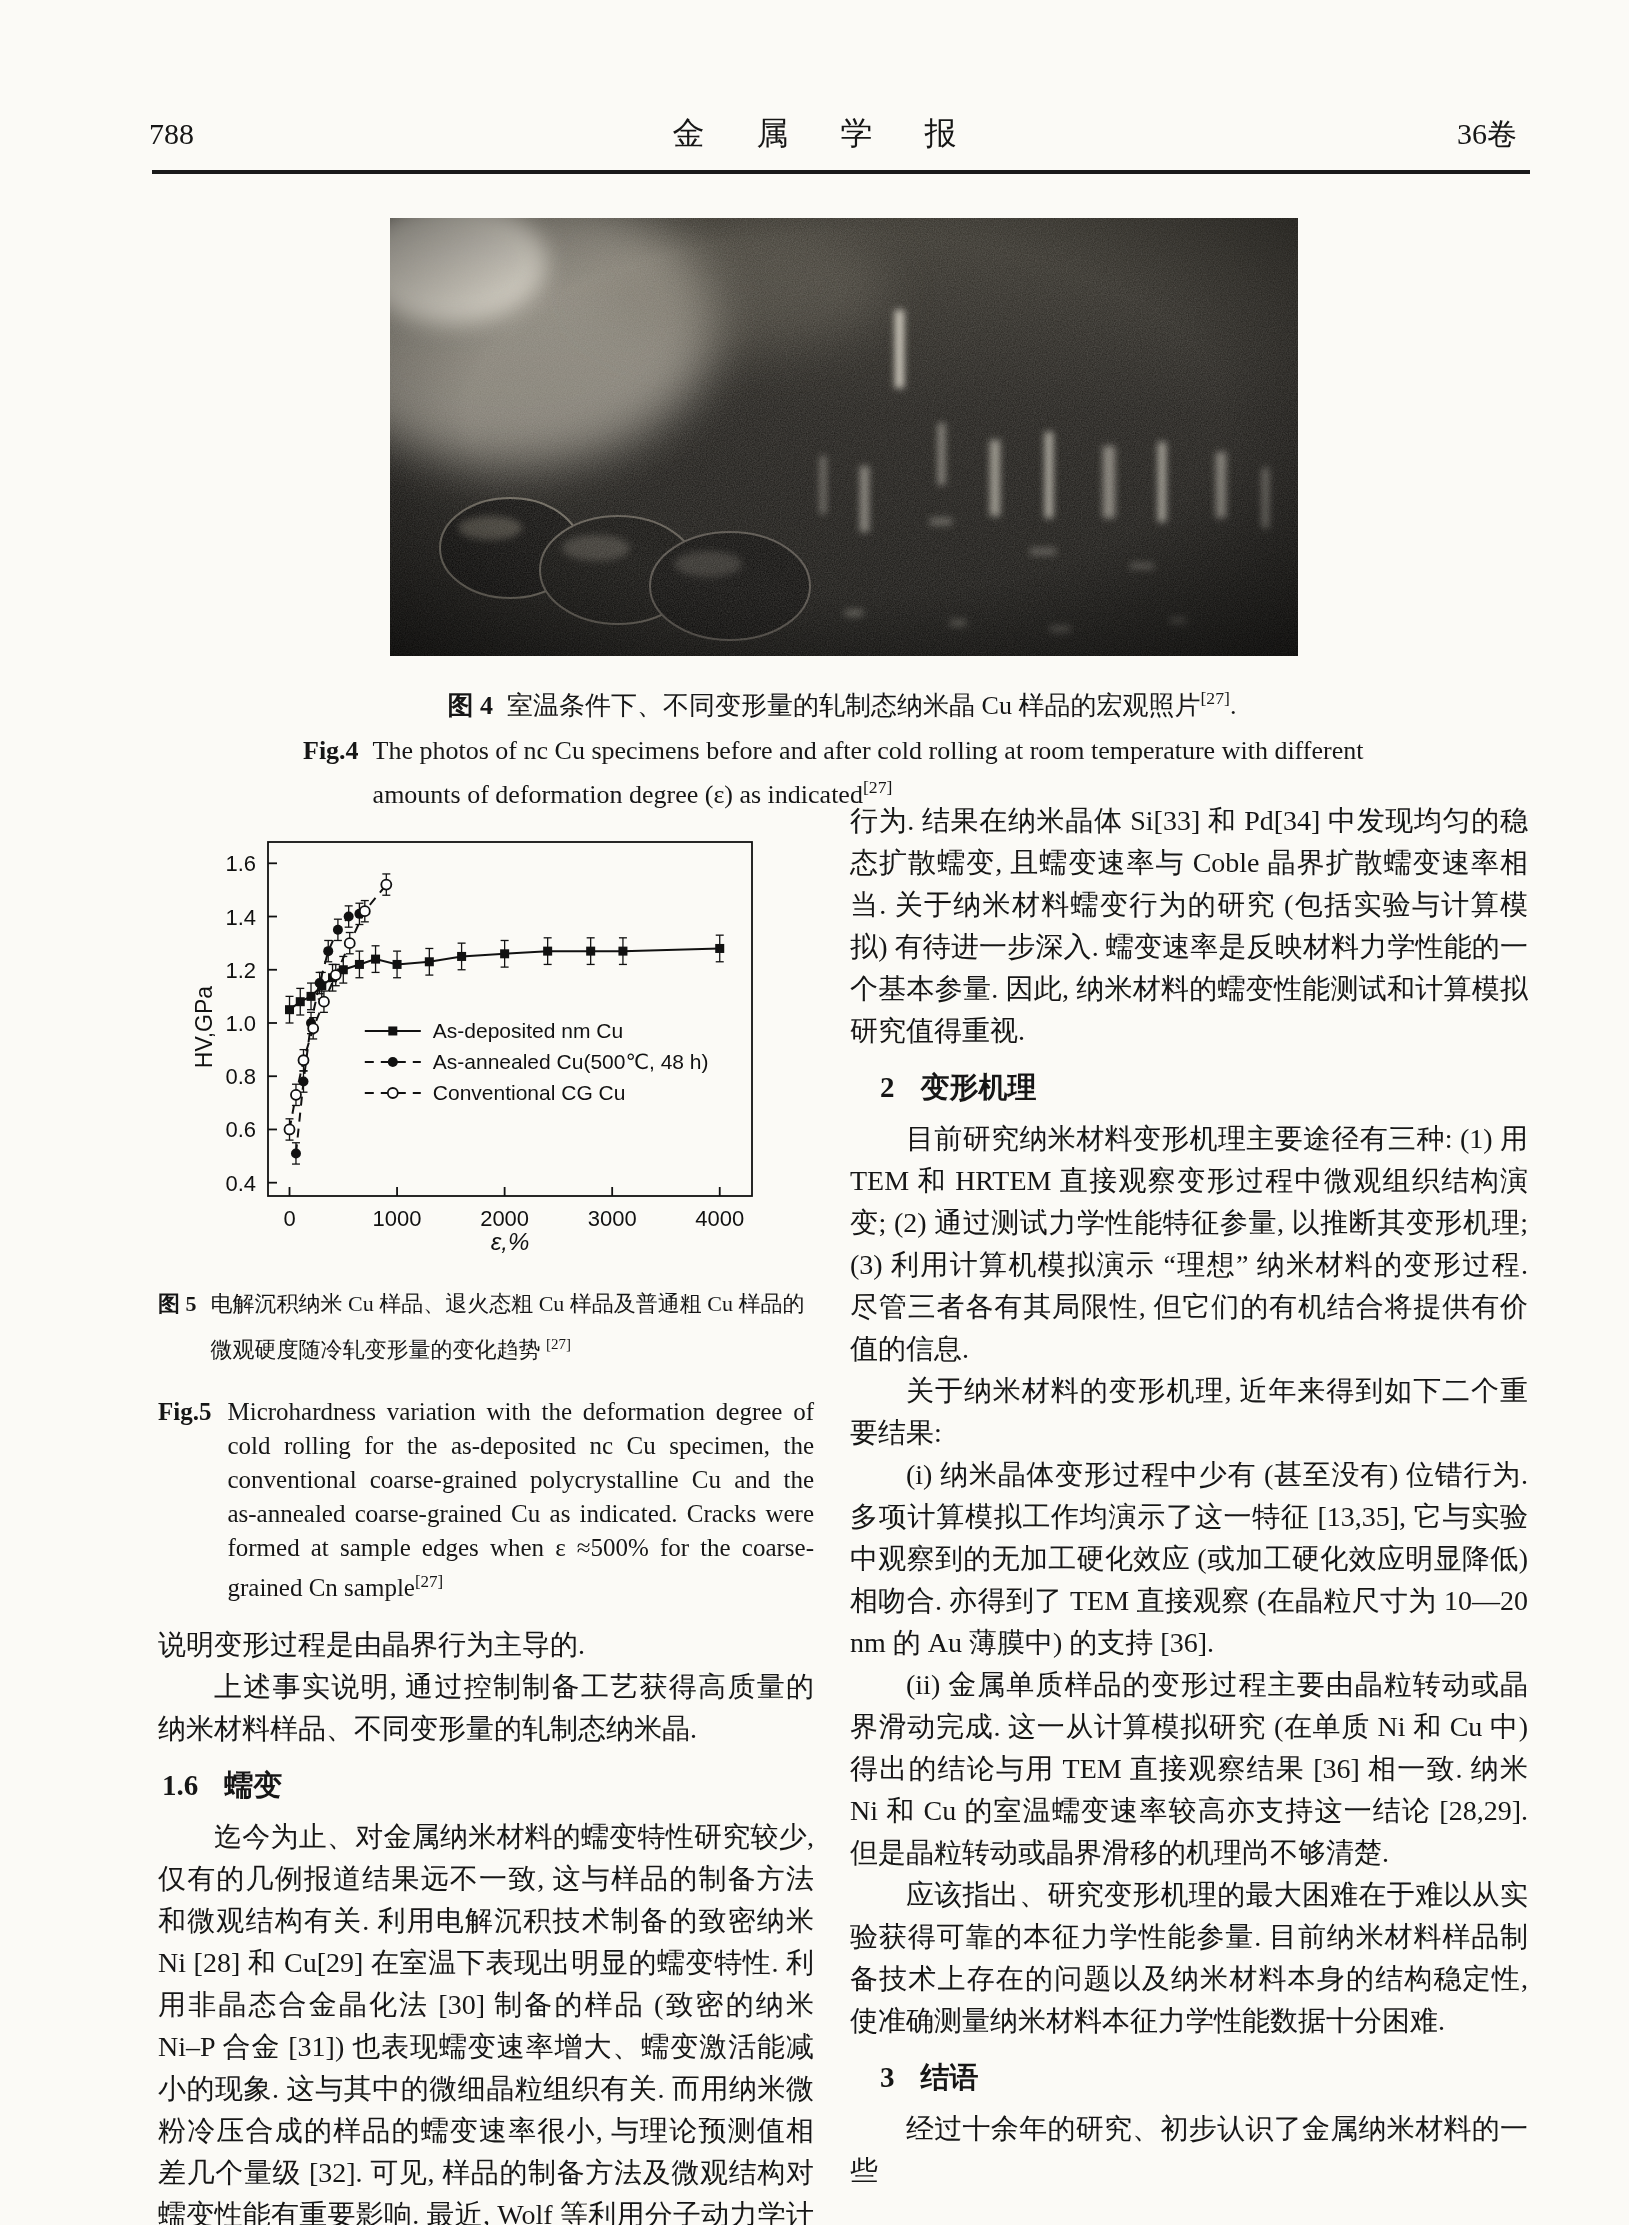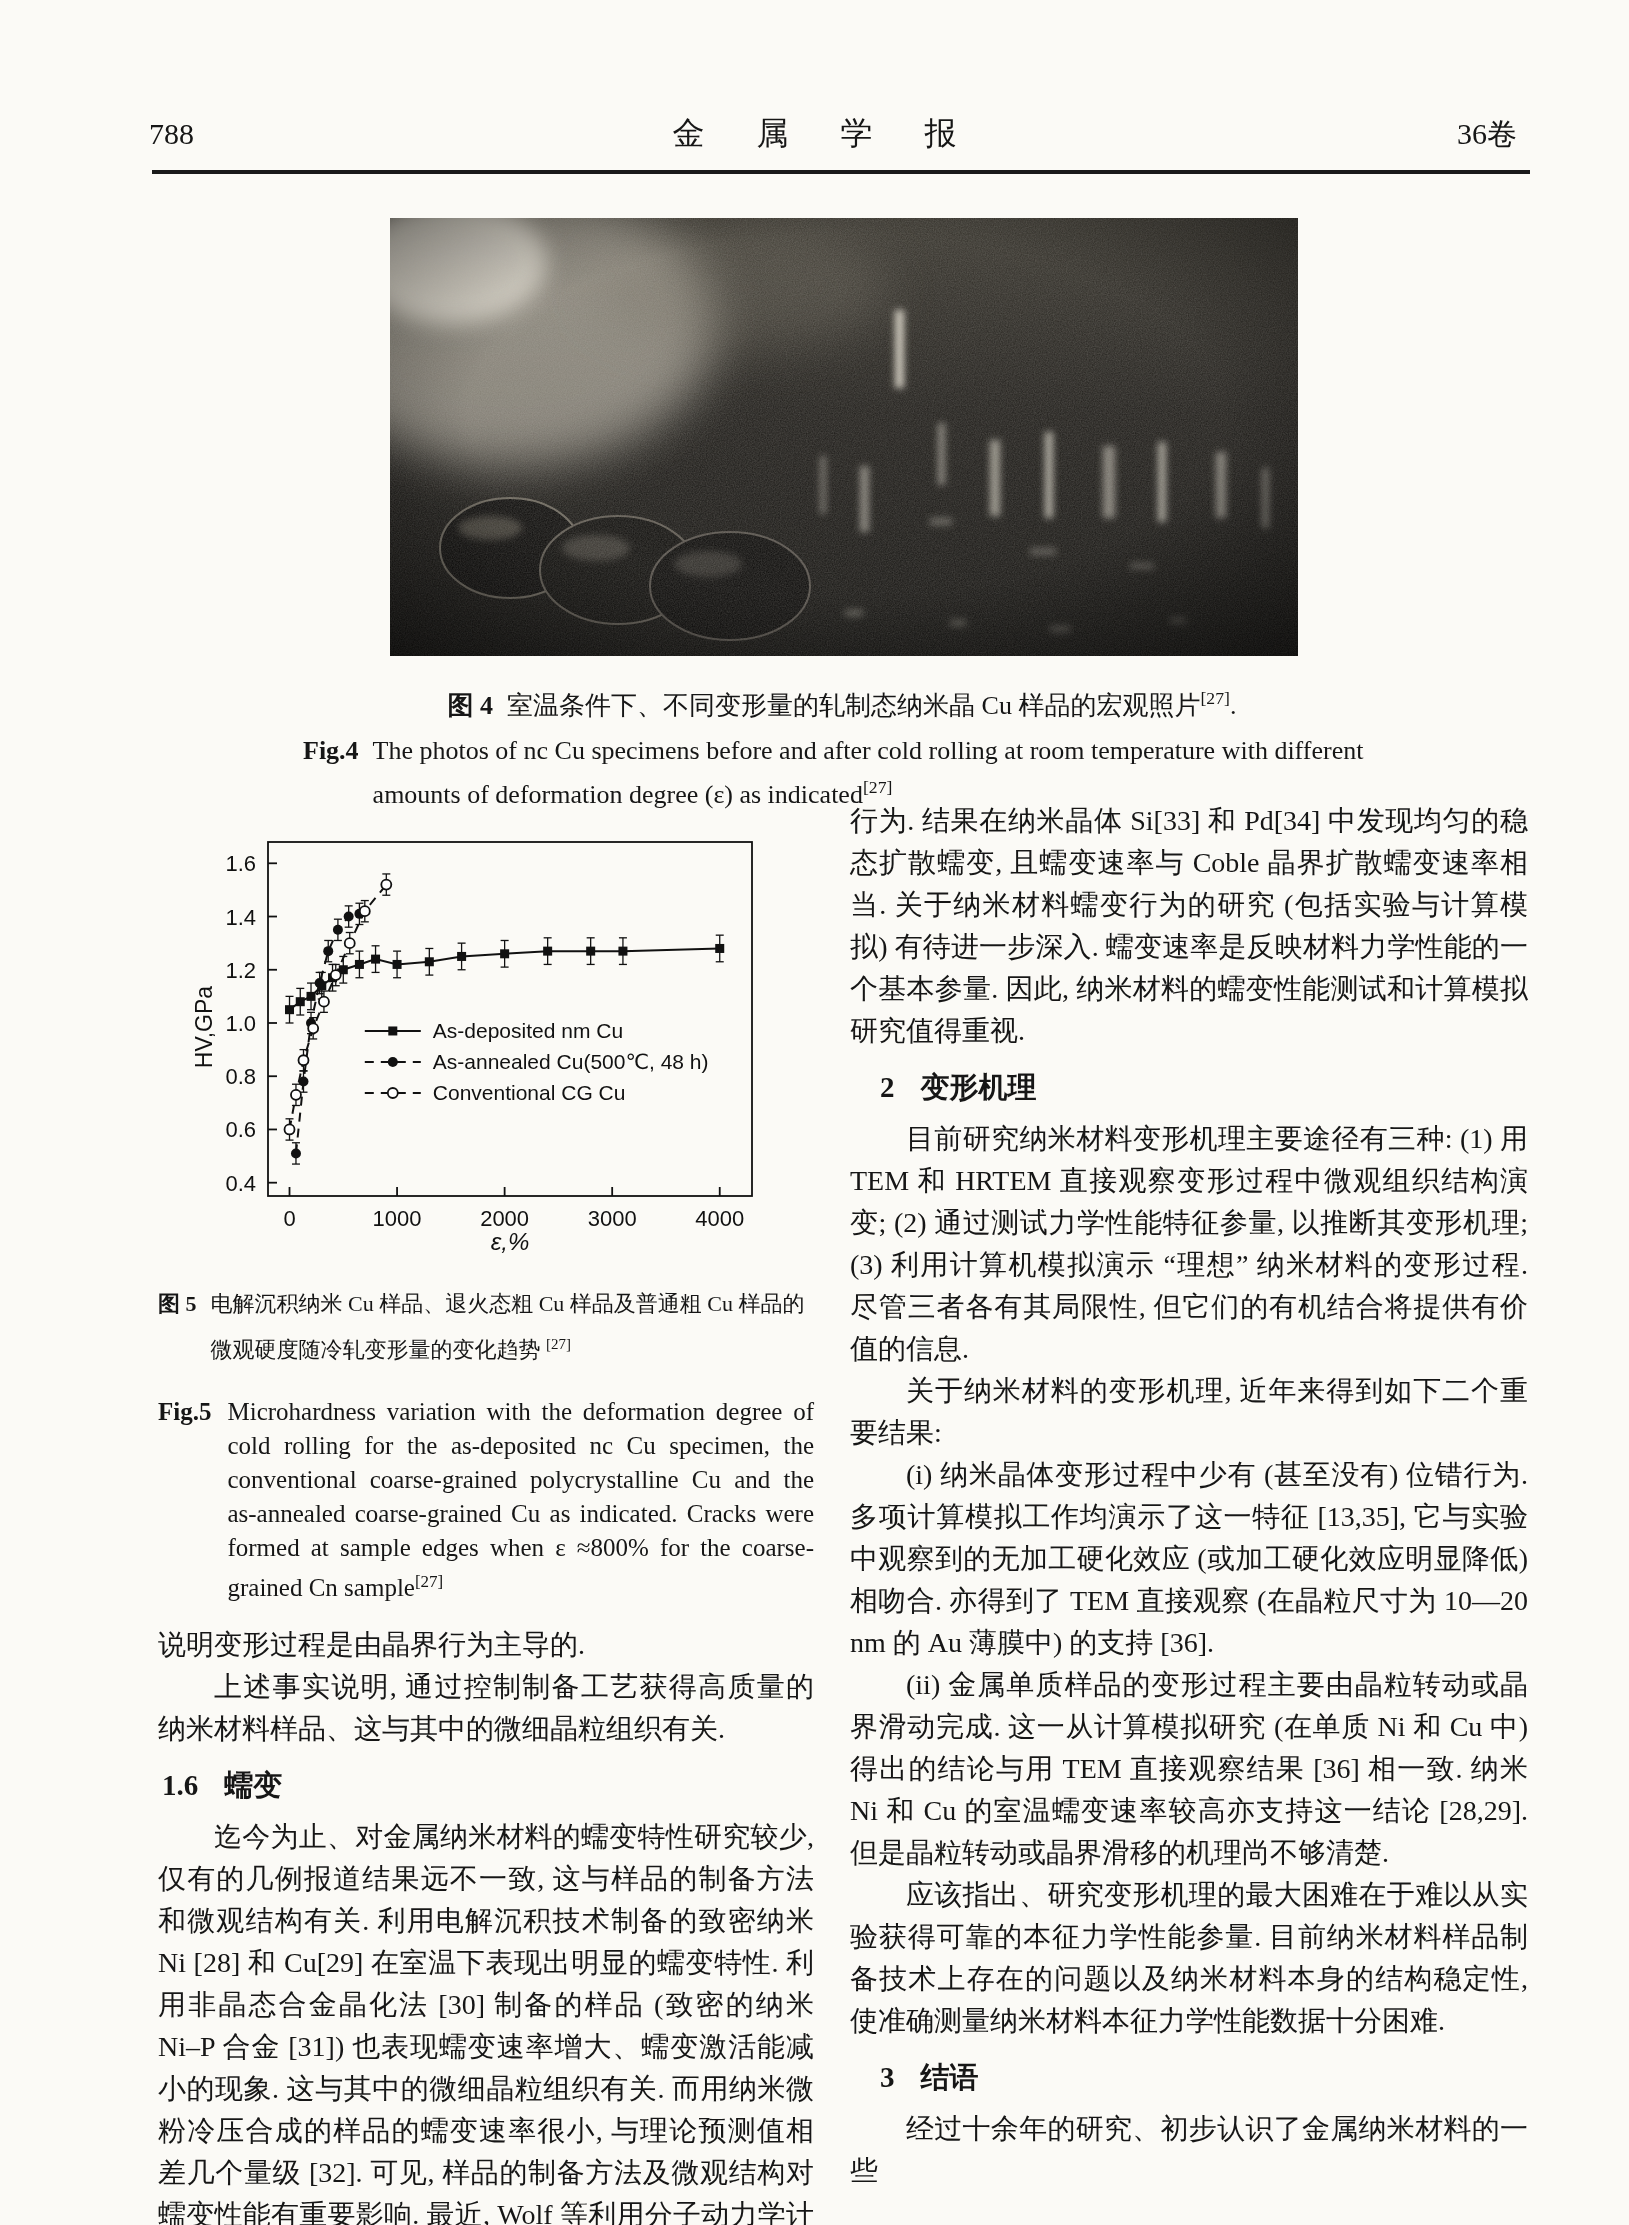--- a/index.html
+++ b/index.html
@@ -303,25 +303,25 @@
       </svg>
   </div>
 
   <div class="fig5-zh cap-flex">
     <span class="cap-label">图 5</span>
     <span><span>电解沉积纳米 Cu 样品、退火态粗 Cu 样品及普通粗 Cu 样品的微观硬度随冷轧变形量的变化趋势</span> <sup>[27]</sup></span>
   </div>
 
   <div class="fig5-en cap-flex">
     <span class="cap-label">Fig.5</span>
-    <span><span>Microhardness variation with the deformation degree of cold rolling for the as-deposited nc Cu specimen, the conventional coarse-grained polycrystalline Cu and the as-annealed coarse-grained Cu as indicated. Cracks were formed at sample edges when ε ≈800% for the coarse-grained Cn sample</span><sup>[27]</sup></span>
+    <span><span>Microhardness variation with the deformation degree of cold rolling for the as-deposited nc Cu specimen, the conventional coarse-grained polycrystalline Cu and the as-annealed coarse-grained Cu as indicated. Cracks were formed at sample edges when ε ≈500% for the coarse-grained Cn sample</span><sup>[27]</sup></span>
   </div>
 
   <p class="body-p" style="margin-top:18px">说明变形过程是由晶界行为主导的.</p>
-  <p class="body-p indent">上述事实说明, 通过控制制备工艺获得高质量的纳米材料样品、这与其中的微细晶粒组织有关.</p>
+  <p class="body-p indent">上述事实说明, 通过控制制备工艺获得高质量的纳米材料样品、不同变形量的轧制态纳米晶.</p>
 
   <h3 class="sec-h">
     <span class="h-num">1.6</span><span class="h-title">蠕变</span>
   </h3>
 
   <p class="body-p indent">迄今为止、对金属纳米材料的蠕变特性研究较少, 仅有的几例报道结果远不一致, 这与样品的制备方法和微观结构有关. 利用电解沉积技术制备的致密纳米 Ni [28] 和 Cu[29] 在室温下表现出明显的蠕变特性. 利用非晶态合金晶化法 [30] 制备的样品 (致密的纳米 Ni–P 合金 [31]) 也表现蠕变速率增大、蠕变激活能减小的现象. 这与其中的微细晶粒组织有关. 而用纳米微粉冷压合成的样品的蠕变速率很小, 与理论预测值相差几个量级 [32]. 可见, 样品的制备方法及微观结构对蠕变性能有重要影响. 最近, Wolf 等利用分子动力学计算模拟研究了纳米晶体的蠕变</p>
 </div>
 
 <div class="col-right">
   <p class="body-p">行为. 结果在纳米晶体 Si[33] 和 Pd[34] 中发现均匀的稳态扩散蠕变, 且蠕变速率与 Coble 晶界扩散蠕变速率相当. 关于纳米材料蠕变行为的研究 (包括实验与计算模拟) 有待进一步深入. 蠕变速率是反映材料力学性能的一个基本参量. 因此, 纳米材料的蠕变性能测试和计算模拟研究值得重视.</p>

